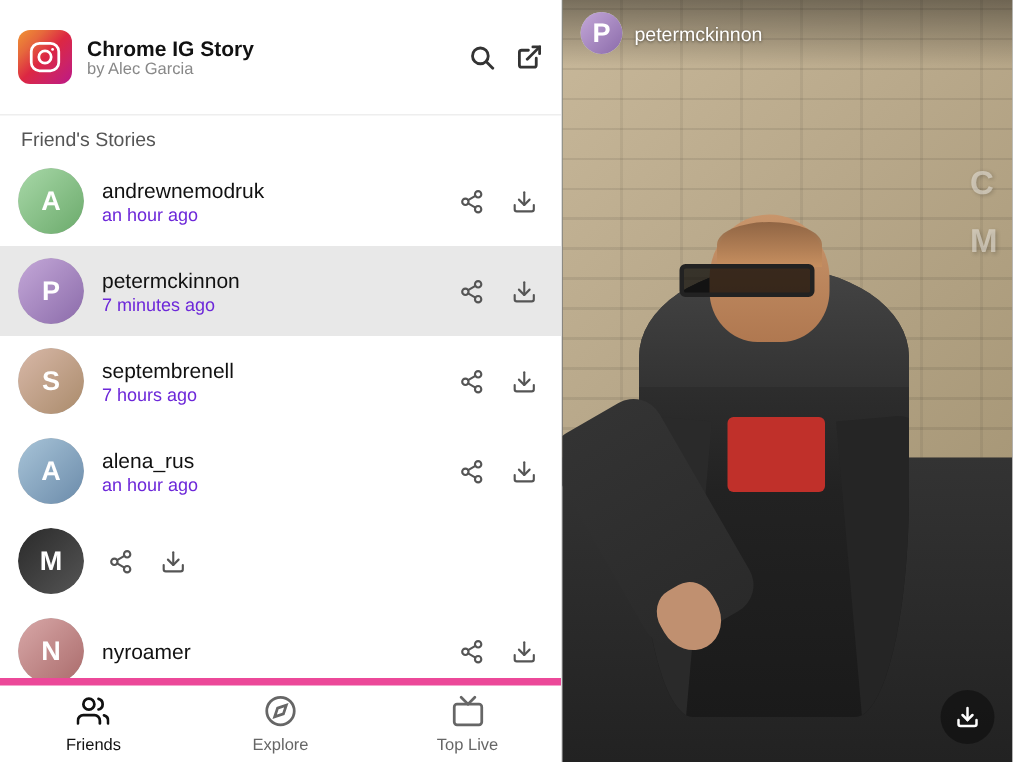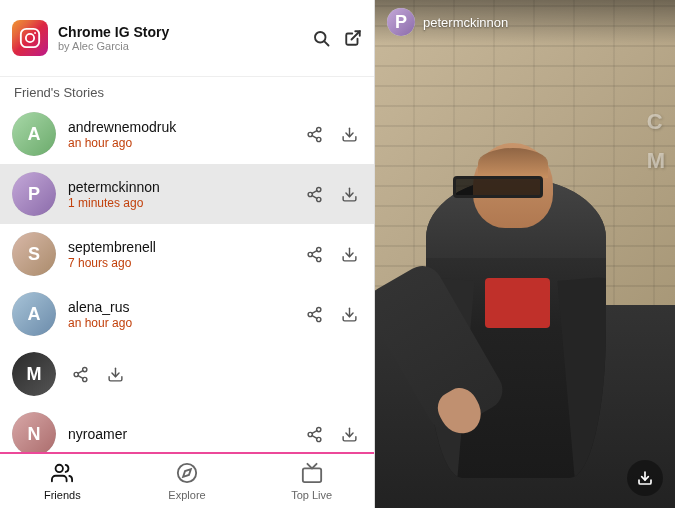--- a/index.html
+++ b/index.html
@@ -113,21 +113,21 @@
       font-weight: bold;
     }
     .story-info { flex: 1; }
     .story-username {
       font-size: 14px;
       font-weight: 500;
       color: #111;
     }
     .story-time {
       font-size: 12px;
-      color: #c2410c;
+      color: #6d28d9;
       margin-top: 1px;
     }
     .story-actions {
       display: flex;
       align-items: center;
       gap: 10px;
     }
     .action-btn {
       background: none;
       border: none;
@@ -135,21 +135,21 @@
       color: #555;
       font-size: 17px;
       display: flex;
       align-items: center;
       padding: 4px;
     }
 
     
     .bottom-nav {
       display: flex;
-      border-top: 2px solid #ec4899;
+      border-top: 5px solid #ec4899;
       height: 56px;
       background: #fff;
     }
     .nav-item {
       flex: 1;
       display: flex;
       flex-direction: column;
       align-items: center;
       justify-content: center;
       cursor: pointer;
@@ -371,21 +371,21 @@
         </svg>
       </button>
     </div>
   </div>
       <div class="story-item active">
     <div class="avatar">
       <div class="avatar-inner av-2">P</div>
     </div>
     <div class="story-info">
       <div class="story-username">petermckinnon</div>
-      <div class="story-time">1 minutes ago</div>
+      <div class="story-time">7 minutes ago</div>
     </div>
     <div class="story-actions">
       <button class="action-btn" title="Share">
         <svg width="17" height="17" viewBox="0 0 24 24" fill="none" stroke="#555" stroke-width="2" stroke-linecap="round" stroke-linejoin="round">
           <circle cx="18" cy="5" r="3"></circle>
           <circle cx="6" cy="12" r="3"></circle>
           <circle cx="18" cy="19" r="3"></circle>
           <line x1="8.59" y1="13.51" x2="15.42" y2="17.49"></line>
           <line x1="15.41" y1="6.51" x2="8.59" y2="10.49"></line>
         </svg>

